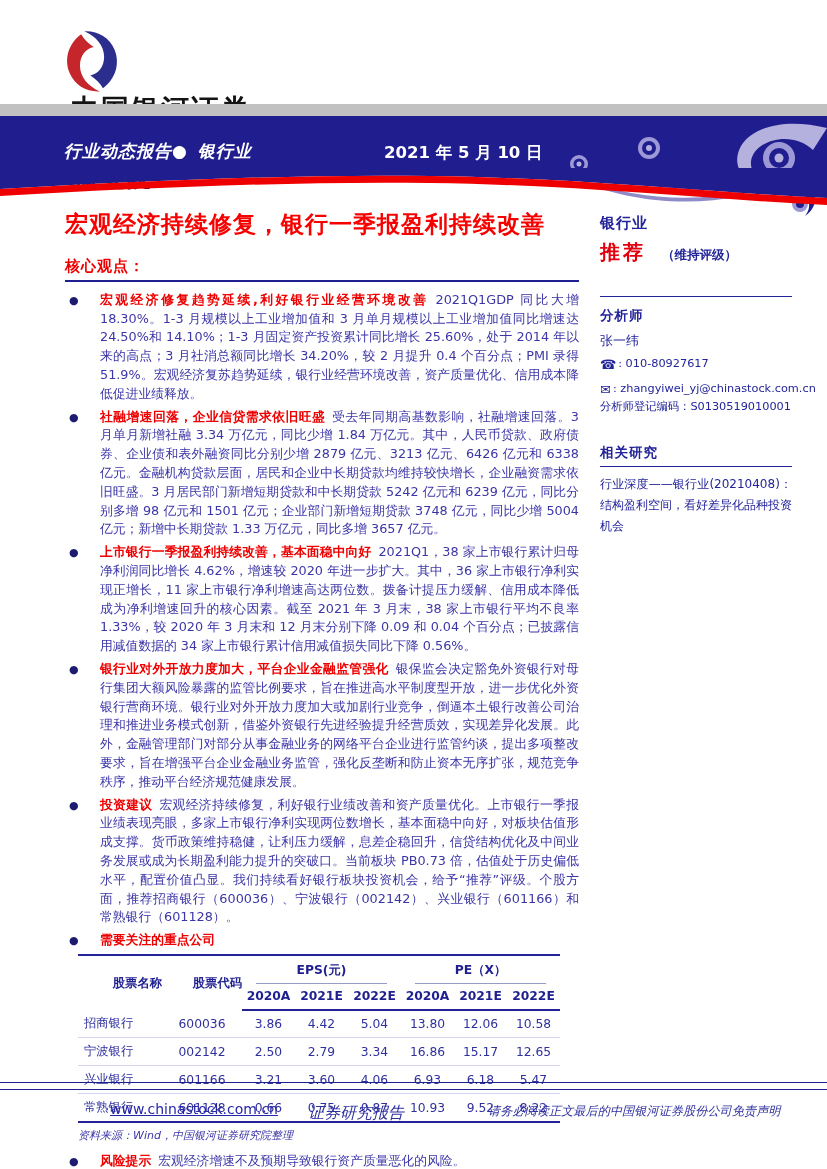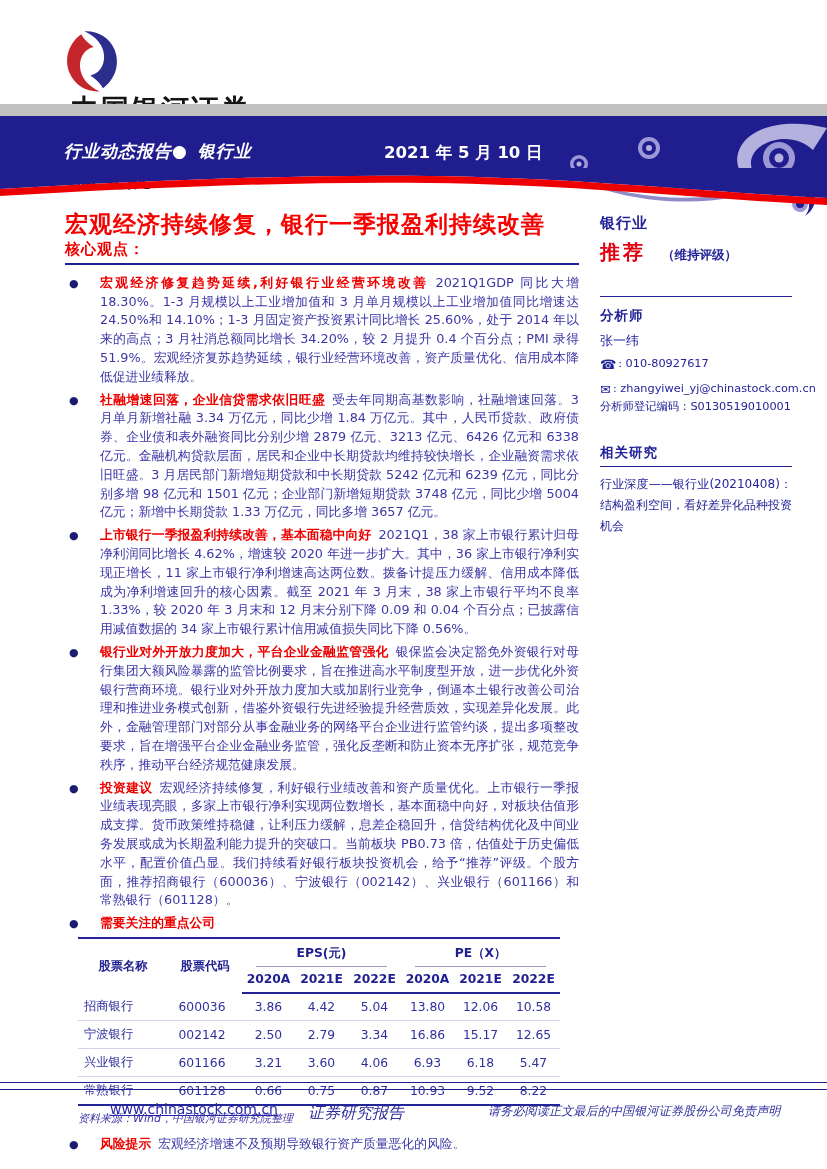--- a/index.html
+++ b/index.html
@@ -20,34 +20,34 @@
   .band { position:absolute; top:116px; left:0; width:827px; height:58px; background:#201d8e; }
   .band-left { position:absolute; top:24px; left:64px; color:#fff; font-size:17px; font-weight:bold; font-style:italic; letter-spacing:1px; z-index:5; white-space:nowrap; }
   .band-industry { margin-left:10px; }
   .band-date { position:absolute; top:26px; left:384px; color:#fff; font-size:16.5px; font-weight:bold; z-index:5; white-space:nowrap; }
   .cloud-svg { position:absolute; top:0; right:0; width:310px; height:102px; z-index:1; pointer-events:none; }
   .wave-svg { position:absolute; top:52px; left:0; width:827px; height:40px; z-index:2; pointer-events:none; }
 
   
   .main { position:absolute; top:210px; left:65px; width:514px; color:#3c35a6; }
   .doc-title { color:#f60000; font-size:23px; font-weight:bold; letter-spacing:1px; line-height:1.3; white-space:nowrap; }
-  .core-label { color:#ee0000; font-size:15px; font-weight:bold; letter-spacing:1px; }
+  .core-label { margin-top:17px; color:#ee0000; font-size:15px; font-weight:bold; letter-spacing:1px; }
   .core-rule { margin-top:4px; border:0; border-top:2px solid #1f1f8f; }
   .bullets { margin-top:9px; }
   .li { display:flex; margin-bottom:4px; }
   .dot { flex:0 0 35px; color:#1b1b70; font-size:11px; line-height:19px; padding-left:4px; }
   .btext { flex:1; font-size:12.8px; line-height:1.47; text-align:justify; color:#3c35a6; }
   .lead { color:#ee0000; font-weight:bold; margin-right:7px; }
 
   
   .tbl-wrap { margin:2px 0 0 13px; width:482px; }
   table.stock { width:100%; border-collapse:collapse; border-top:2px solid #23239a; color:#2f2f9e; }
   table.stock th { font-weight:bold; color:#1f1f8f; font-size:12.3px; }
   table.stock td { font-size:12.3px; }
-  th.h-name, th.h-code { vertical-align:middle; text-align:center; padding:4px 0 4px 6px; font-size:12px; }
+  th.h-name, th.h-code { vertical-align:middle; text-align:right; padding:4px 0 4px 6px; font-size:12px; }
   th.h-group { padding-top:6px; }
   .group-line { display:block; padding-bottom:4px; margin:0 14px; border-bottom:1.3px solid #9a9ac8; text-align:center; }
   tr.years th { padding:5px 0 6px; text-align:center; border-bottom:2px solid #23239a; }
   table.stock tbody td { padding:5px 0; text-align:center; border-bottom:1px solid #d4d4ec; }
   table.stock tbody td.c-name { text-align:left; padding-left:6px; }
   table.stock tbody tr:last-child td { border-bottom:2px solid #23239a; }
   .tbl-source { margin:5px 0 0 13px; font-size:11px; font-style:italic; color:#3c35a6; }
   .risk-row { margin-top:9px; }
 
   

